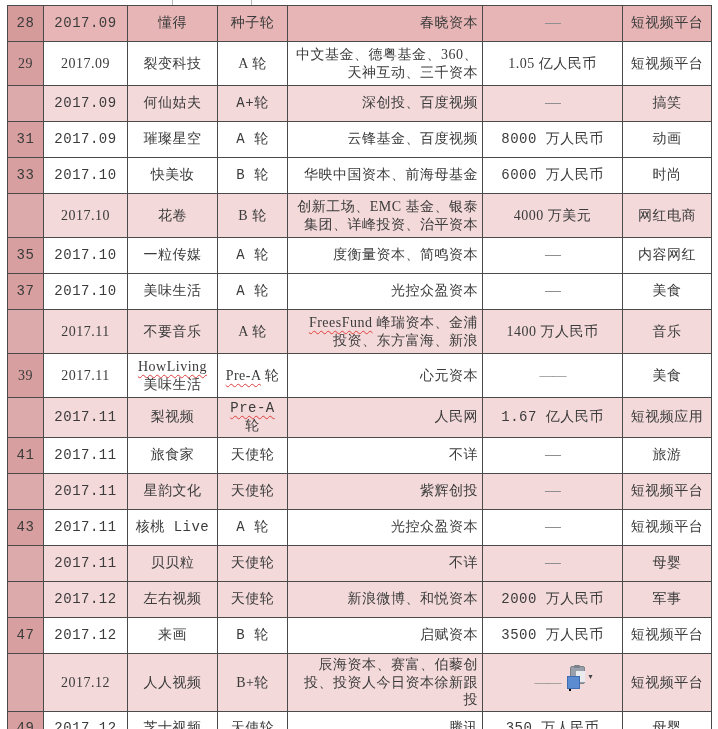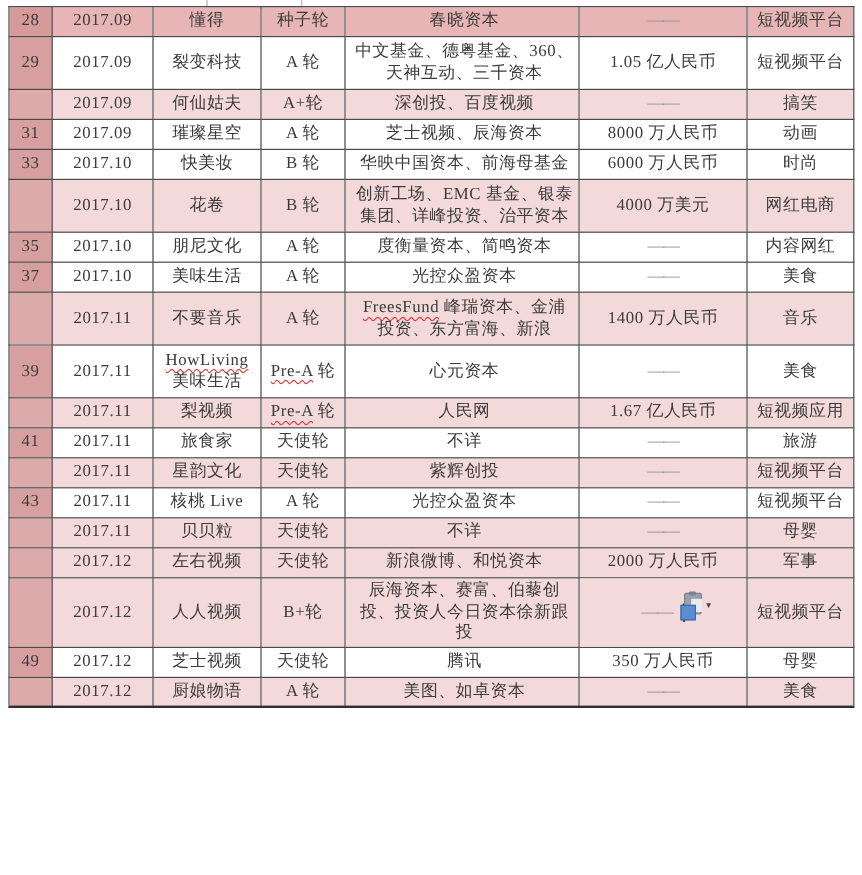--- a/index.html
+++ b/index.html
@@ -19,22 +19,22 @@
     border:1px solid #3f3f3f;border-bottom:2px solid #2f2f2f;
   }
   td{
     border:1px solid #4a4a4a;
     font-size:14px;line-height:1.25;
     padding:2px 4px;
     text-align:center;vertical-align:middle;
     letter-spacing:0.5px;
     overflow:hidden;
   }
-  td.c-investors{text-align:center;padding-left:8px;}
-  tr.single{height:25px;}
+  td.c-investors{text-align:right;padding-left:8px;}
+  tr.single{height:36px;font-family:Liberation Mono, monospace;}
   tr.double{height:44px;}
   
   tr.shade-dark  td{background:#e7b5b5;}
   tr.shade-pink  td{background:#f3d9d9;}
   tr.shade-white td{background:#ffffff;}
   tr.shade-dark  td.c-no{background:#d59a9a;}
   tr.shade-pink  td.c-no{background:#dcaaaa;padding-left:44px;}
   tr.shade-white td.c-no{background:#d79f9f;}
   .dash{color:#8f8f8f;letter-spacing:-1px;}
   .wavy{
@@ -113,21 +113,21 @@
         <td class="c-round"><span>A+轮</span></td>
         <td class="c-investors"><span>深创投、百度视频</span></td>
         <td class="c-amount"><span class="dash">——</span></td>
         <td class="c-category"><span>搞笑</span></td>
       </tr>
       <tr class="shade-white single">
         <td class="c-no"><span>31</span></td>
         <td class="c-date"><span>2017.09</span></td>
         <td class="c-company"><span>璀璨星空</span></td>
         <td class="c-round"><span>A 轮</span></td>
-        <td class="c-investors"><span>芝士视频、辰海资本</span></td>
+        <td class="c-investors"><span>云锋基金、百度视频</span></td>
         <td class="c-amount"><span>8000 万人民币</span></td>
         <td class="c-category"><span>动画</span></td>
       </tr>
       <tr class="shade-white single">
         <td class="c-no"><span>33</span></td>
         <td class="c-date"><span>2017.10</span></td>
         <td class="c-company"><span>快美妆</span></td>
         <td class="c-round"><span>B 轮</span></td>
         <td class="c-investors"><span>华映中国资本、前海母基金</span></td>
         <td class="c-amount"><span>6000 万人民币</span></td>
@@ -138,21 +138,21 @@
         <td class="c-date"><span>2017.10</span></td>
         <td class="c-company"><span>花卷</span></td>
         <td class="c-round"><span>B 轮</span></td>
         <td class="c-investors"><span>创新工场、EMC 基金、银泰集团、详峰投资、治平资本</span></td>
         <td class="c-amount"><span>4000 万美元</span></td>
         <td class="c-category"><span>网红电商</span></td>
       </tr>
       <tr class="shade-white single">
         <td class="c-no"><span>35</span></td>
         <td class="c-date"><span>2017.10</span></td>
-        <td class="c-company"><span>朋尼文化</span></td>
+        <td class="c-company"><span>一粒传媒</span></td>
         <td class="c-round"><span>A 轮</span></td>
         <td class="c-investors"><span>度衡量资本、简鸣资本</span></td>
         <td class="c-amount"><span class="dash">——</span></td>
         <td class="c-category"><span>内容网红</span></td>
       </tr>
       <tr class="shade-white single">
         <td class="c-no"><span>37</span></td>
         <td class="c-date"><span>2017.10</span></td>
         <td class="c-company"><span>美味生活</span></td>
         <td class="c-round"><span>A 轮</span></td>
@@ -224,20 +224,29 @@
         <td class="c-category"><span>母婴</span></td>
       </tr>
       <tr class="shade-pink single">
         <td class="c-no"><span>46</span></td>
         <td class="c-date"><span>2017.12</span></td>
         <td class="c-company"><span>左右视频</span></td>
         <td class="c-round"><span>天使轮</span></td>
         <td class="c-investors"><span>新浪微博、和悦资本</span></td>
         <td class="c-amount"><span>2000 万人民币</span></td>
         <td class="c-category"><span>军事</span></td>
+      </tr>
+      <tr class="shade-white single">
+        <td class="c-no"><span>47</span></td>
+        <td class="c-date"><span>2017.12</span></td>
+        <td class="c-company"><span>来画</span></td>
+        <td class="c-round"><span>B 轮</span></td>
+        <td class="c-investors"><span>启赋资本</span></td>
+        <td class="c-amount"><span>3500 万人民币</span></td>
+        <td class="c-category"><span>短视频平台</span></td>
       </tr>
       <tr class="shade-pink double">
         <td class="c-no"><span>48</span></td>
         <td class="c-date"><span>2017.12</span></td>
         <td class="c-company"><span>人人视频</span></td>
         <td class="c-round"><span>B+轮</span></td>
         <td class="c-investors"><span>辰海资本、赛富、伯藜创投、投资人今日资本徐新跟投</span></td>
         <td class="c-amount" style="position: relative;">
           <span class="amount-wrap"><span class="dash">——</span><span class="text-cursor"></span></span>
           <span class="paste-btn">

